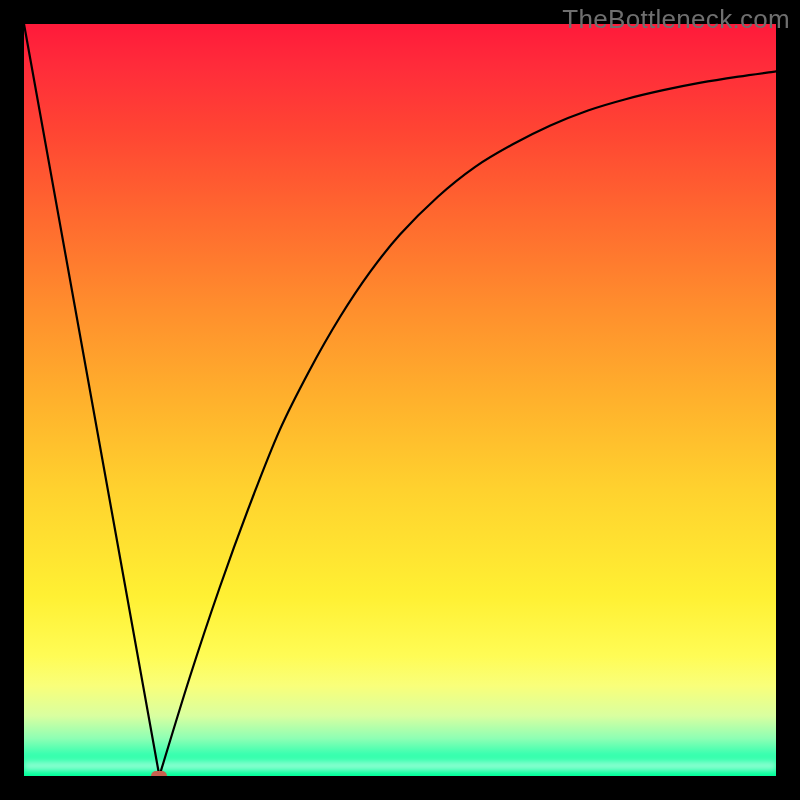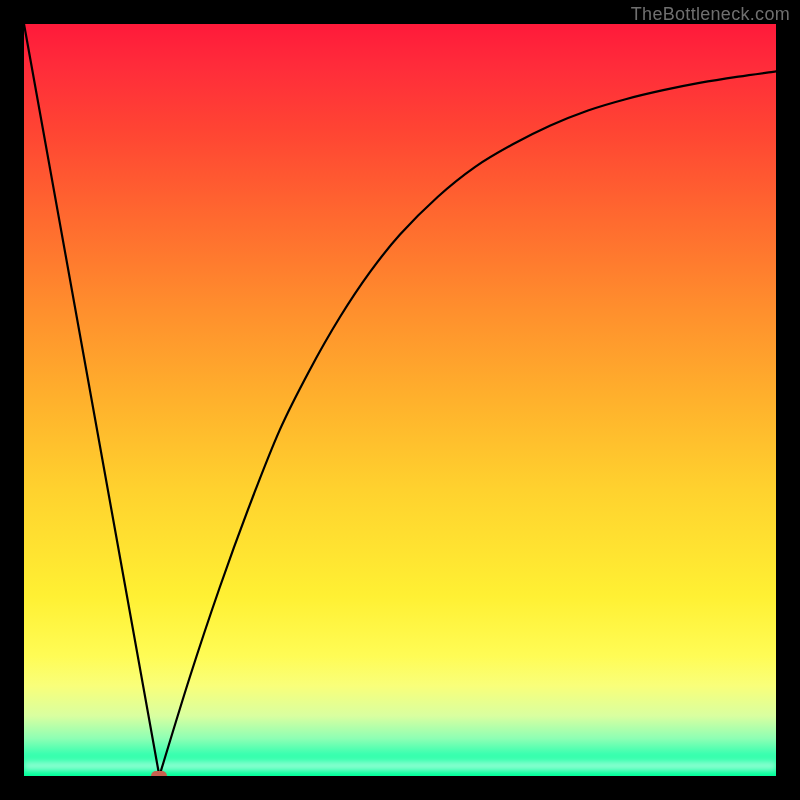--- a/index.html
+++ b/index.html
@@ -63,21 +63,21 @@
     width: 16px;
     height: 10px;
     border-radius: 5px;
     transform: translate(-50%, -50%);
   }
   .watermark {
     position: absolute;
     top: 4px;
     right: 10px;
     color: #6f6f6f;
-    font-size: 18px;
+    font-size: 26px;
     font-weight: 500;
     letter-spacing: 0.3px;
   }
 </style>
 </head>
 <body>
 
 <div class="frame">
   <div class="plot-area">
     <div class="gradient"></div>

